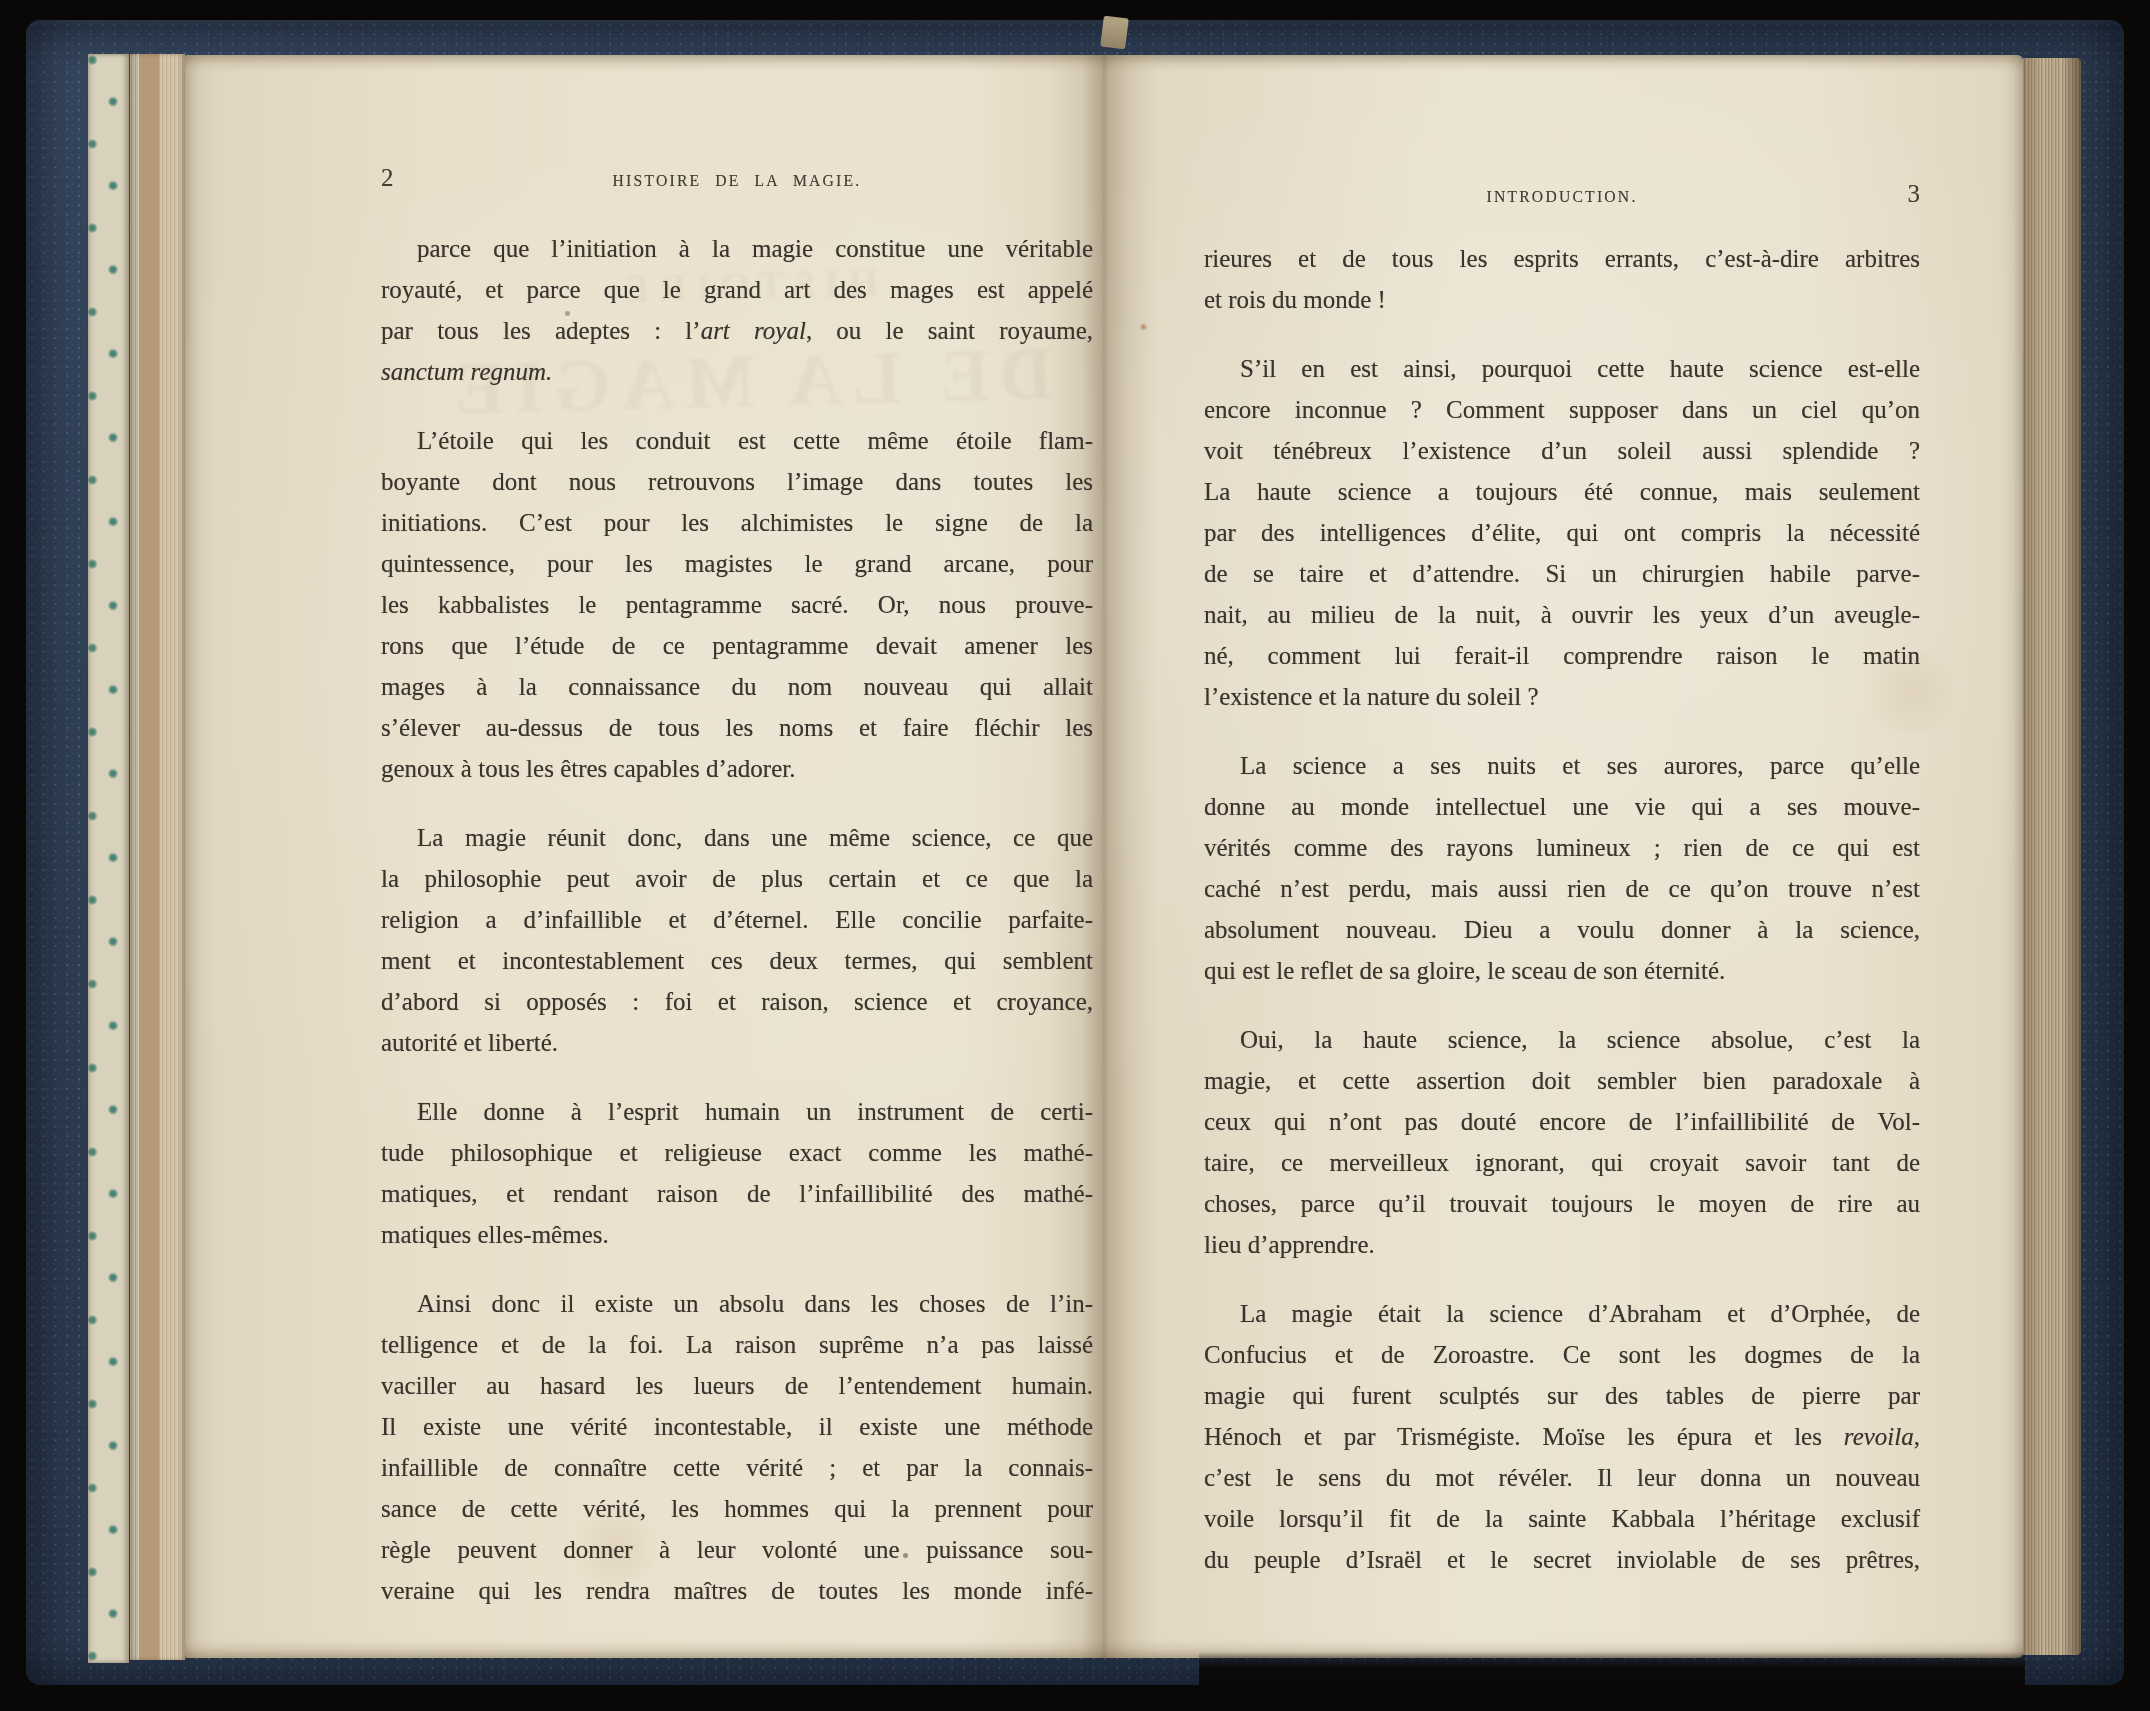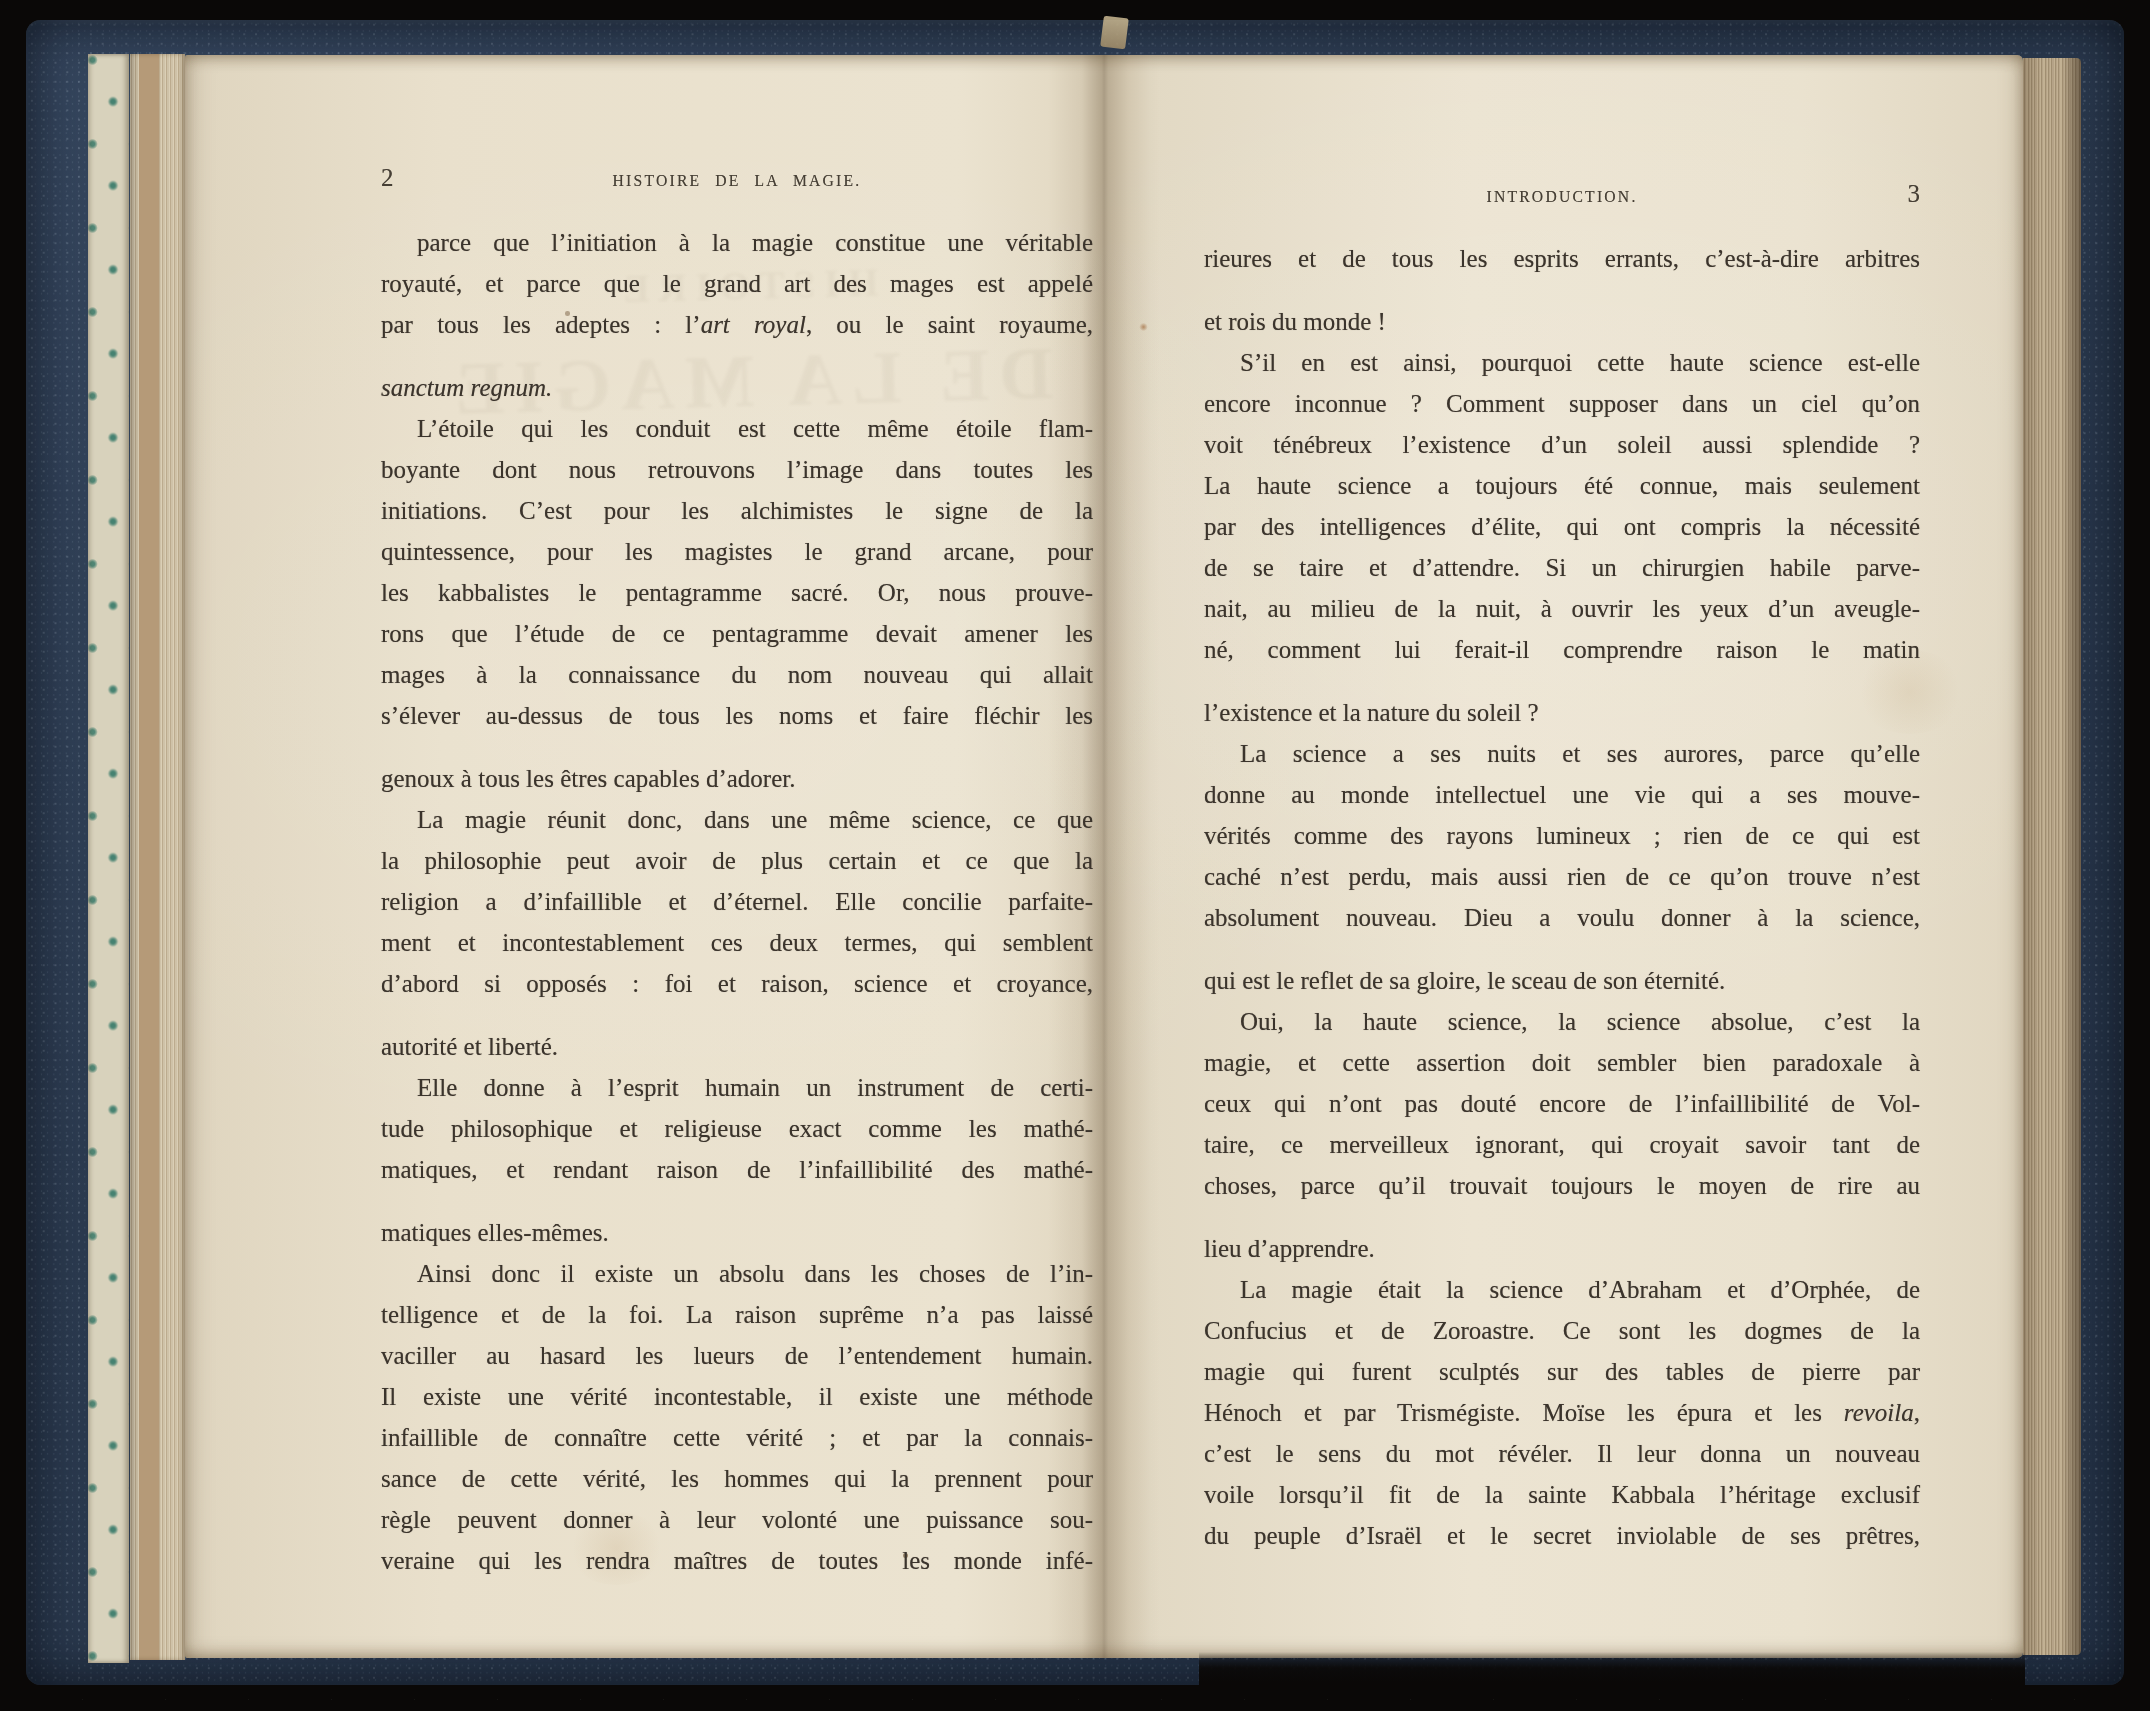--- a/index.html
+++ b/index.html
@@ -114,22 +114,22 @@
     font-size:15.7px;font-weight:normal;letter-spacing:2.2px;word-spacing:7.8px;
     text-shadow:0 0 0.6px rgba(70,63,53,.55);
   }
   .page-body{margin-top:22.4px;}
   .line{
     font-size:25px;line-height:41px;
     text-align:justify;text-align-last:justify;
     text-shadow:0 0 0.7px rgba(59,52,44,.5);
     white-space:normal;
   }
-  .line.p-first{text-indent:36px;}
-  .line.p-last{text-align-last:left;margin-top:22px;}
+  .line.p-first{text-indent:36px;margin-top:28px;}
+  .line.p-last{text-align-last:left;}
 </style>
 </head>
 <body>
 
 <div class="abs cover"></div>
 <div class="abs tear-top"></div>
 
 <div class="abs endpaper"></div>
 <div class="abs edges-left"></div>
 <div class="abs edges-right"></div>

